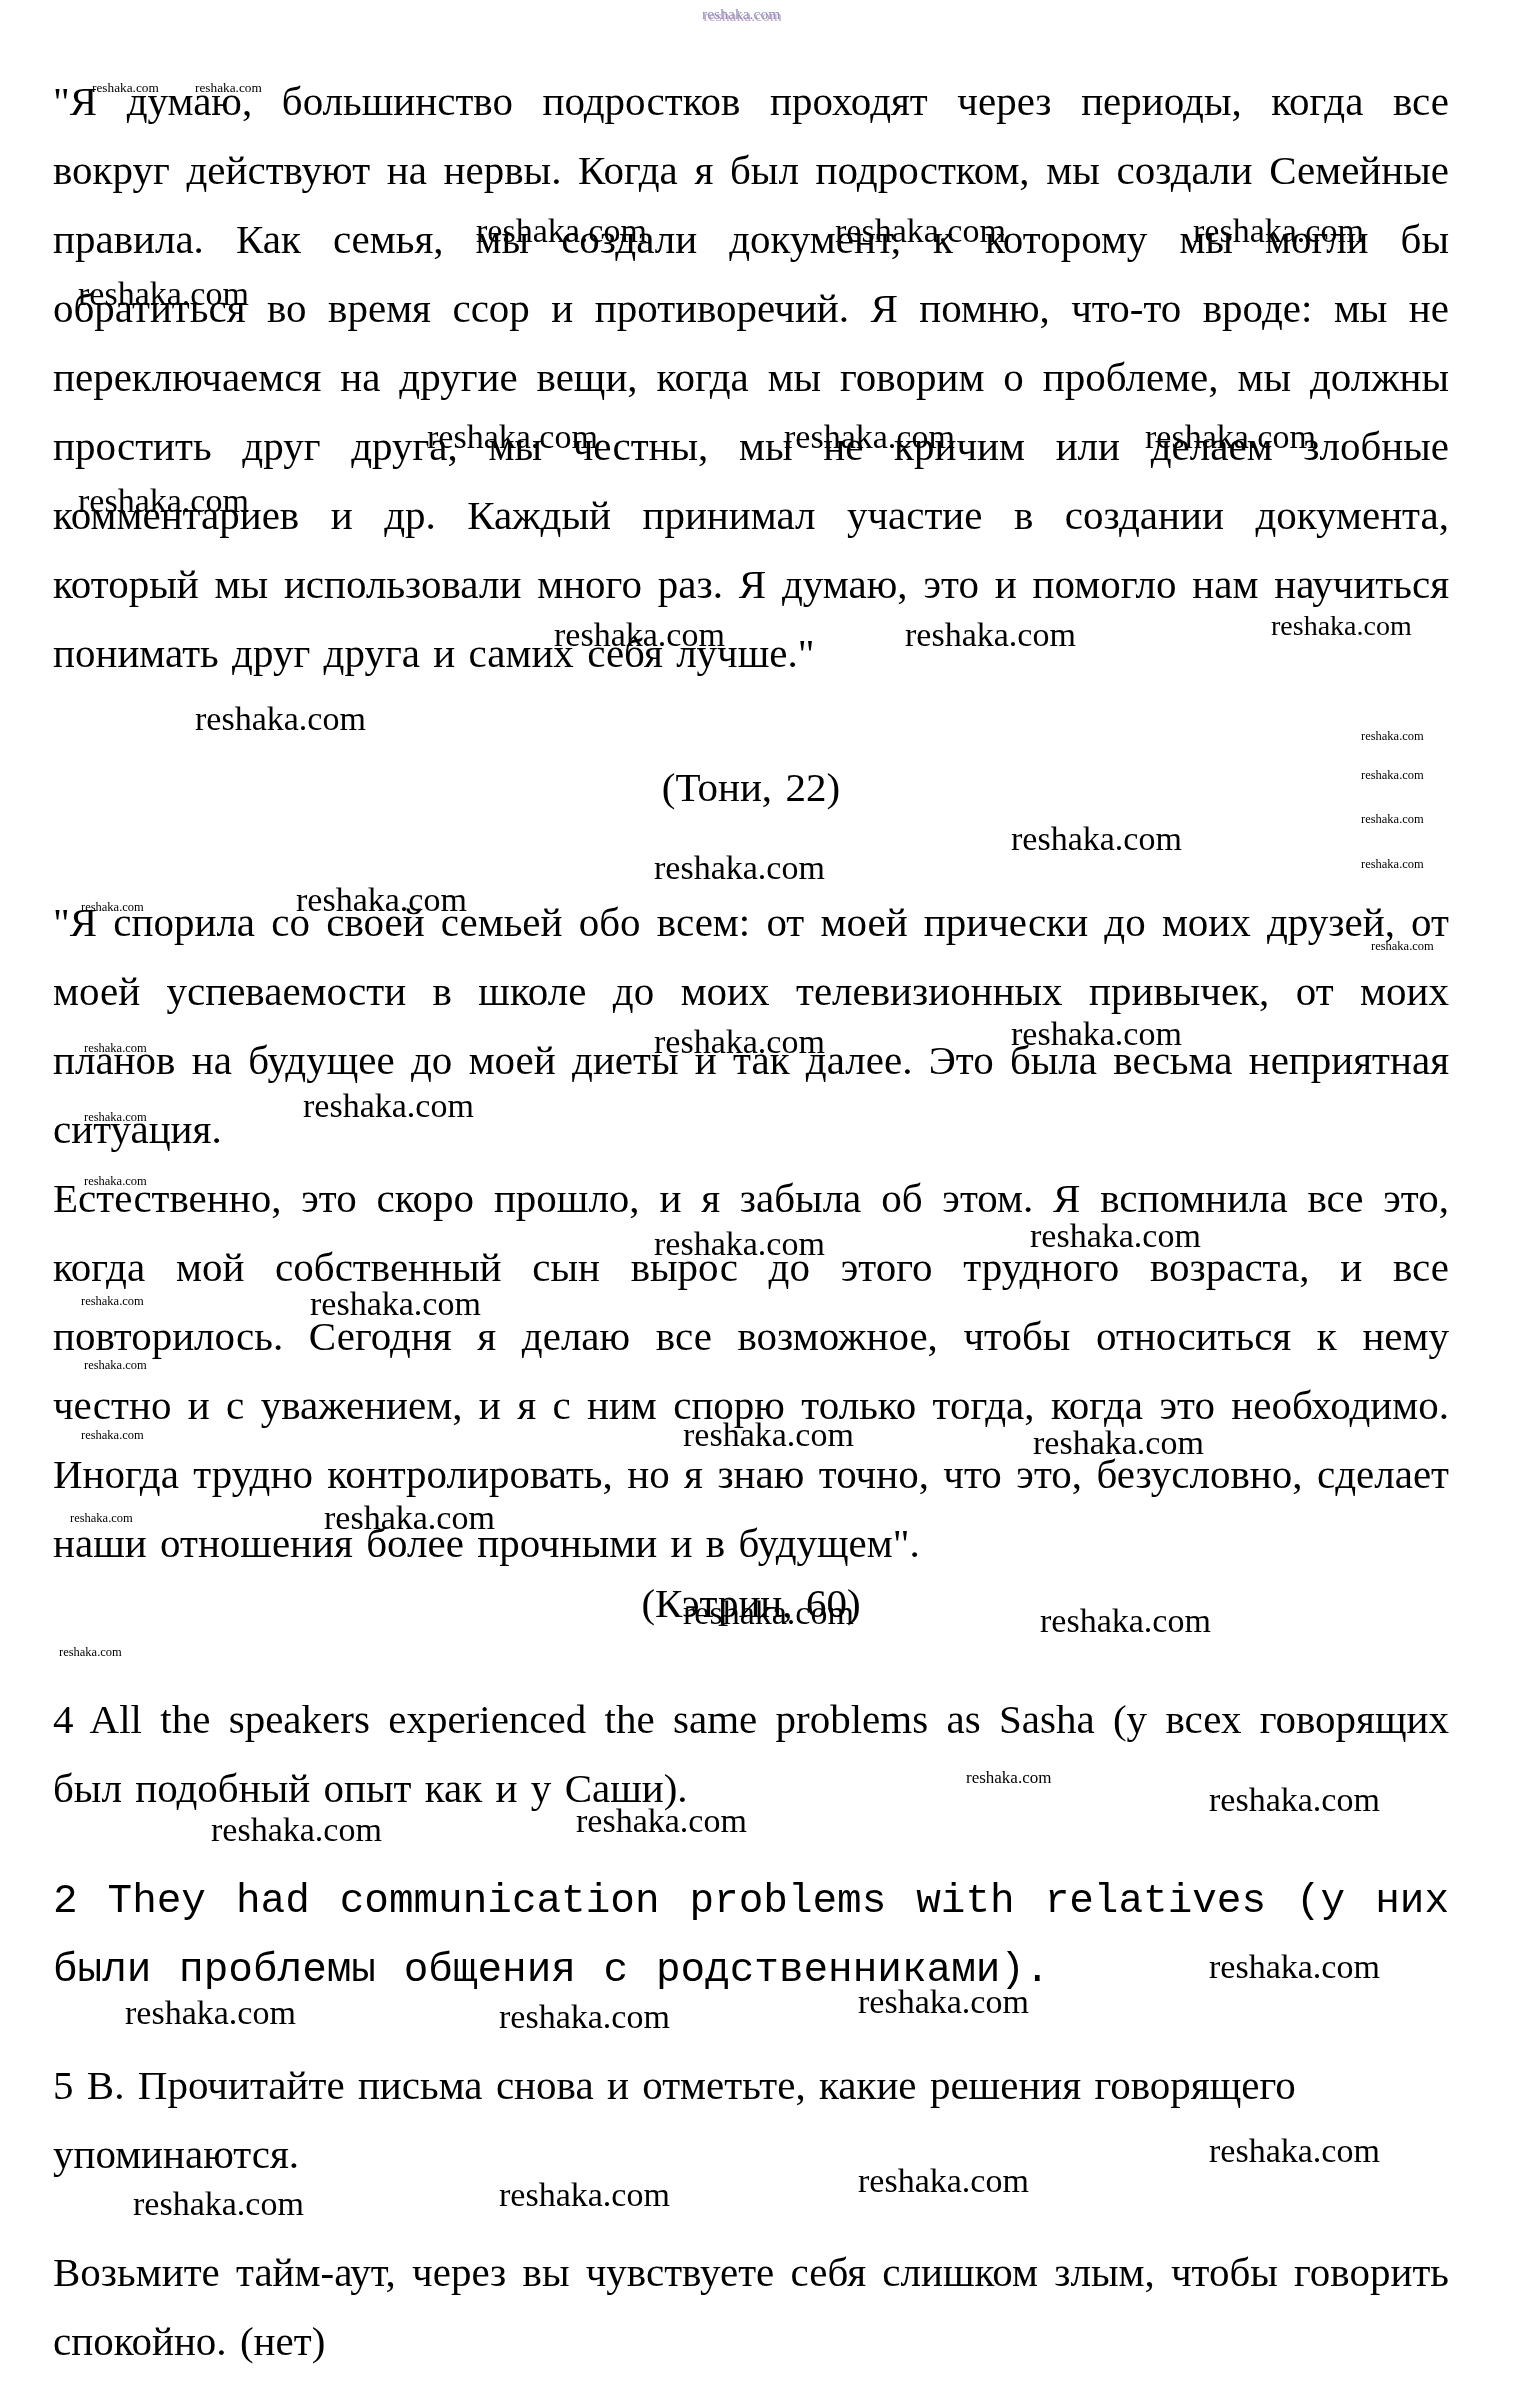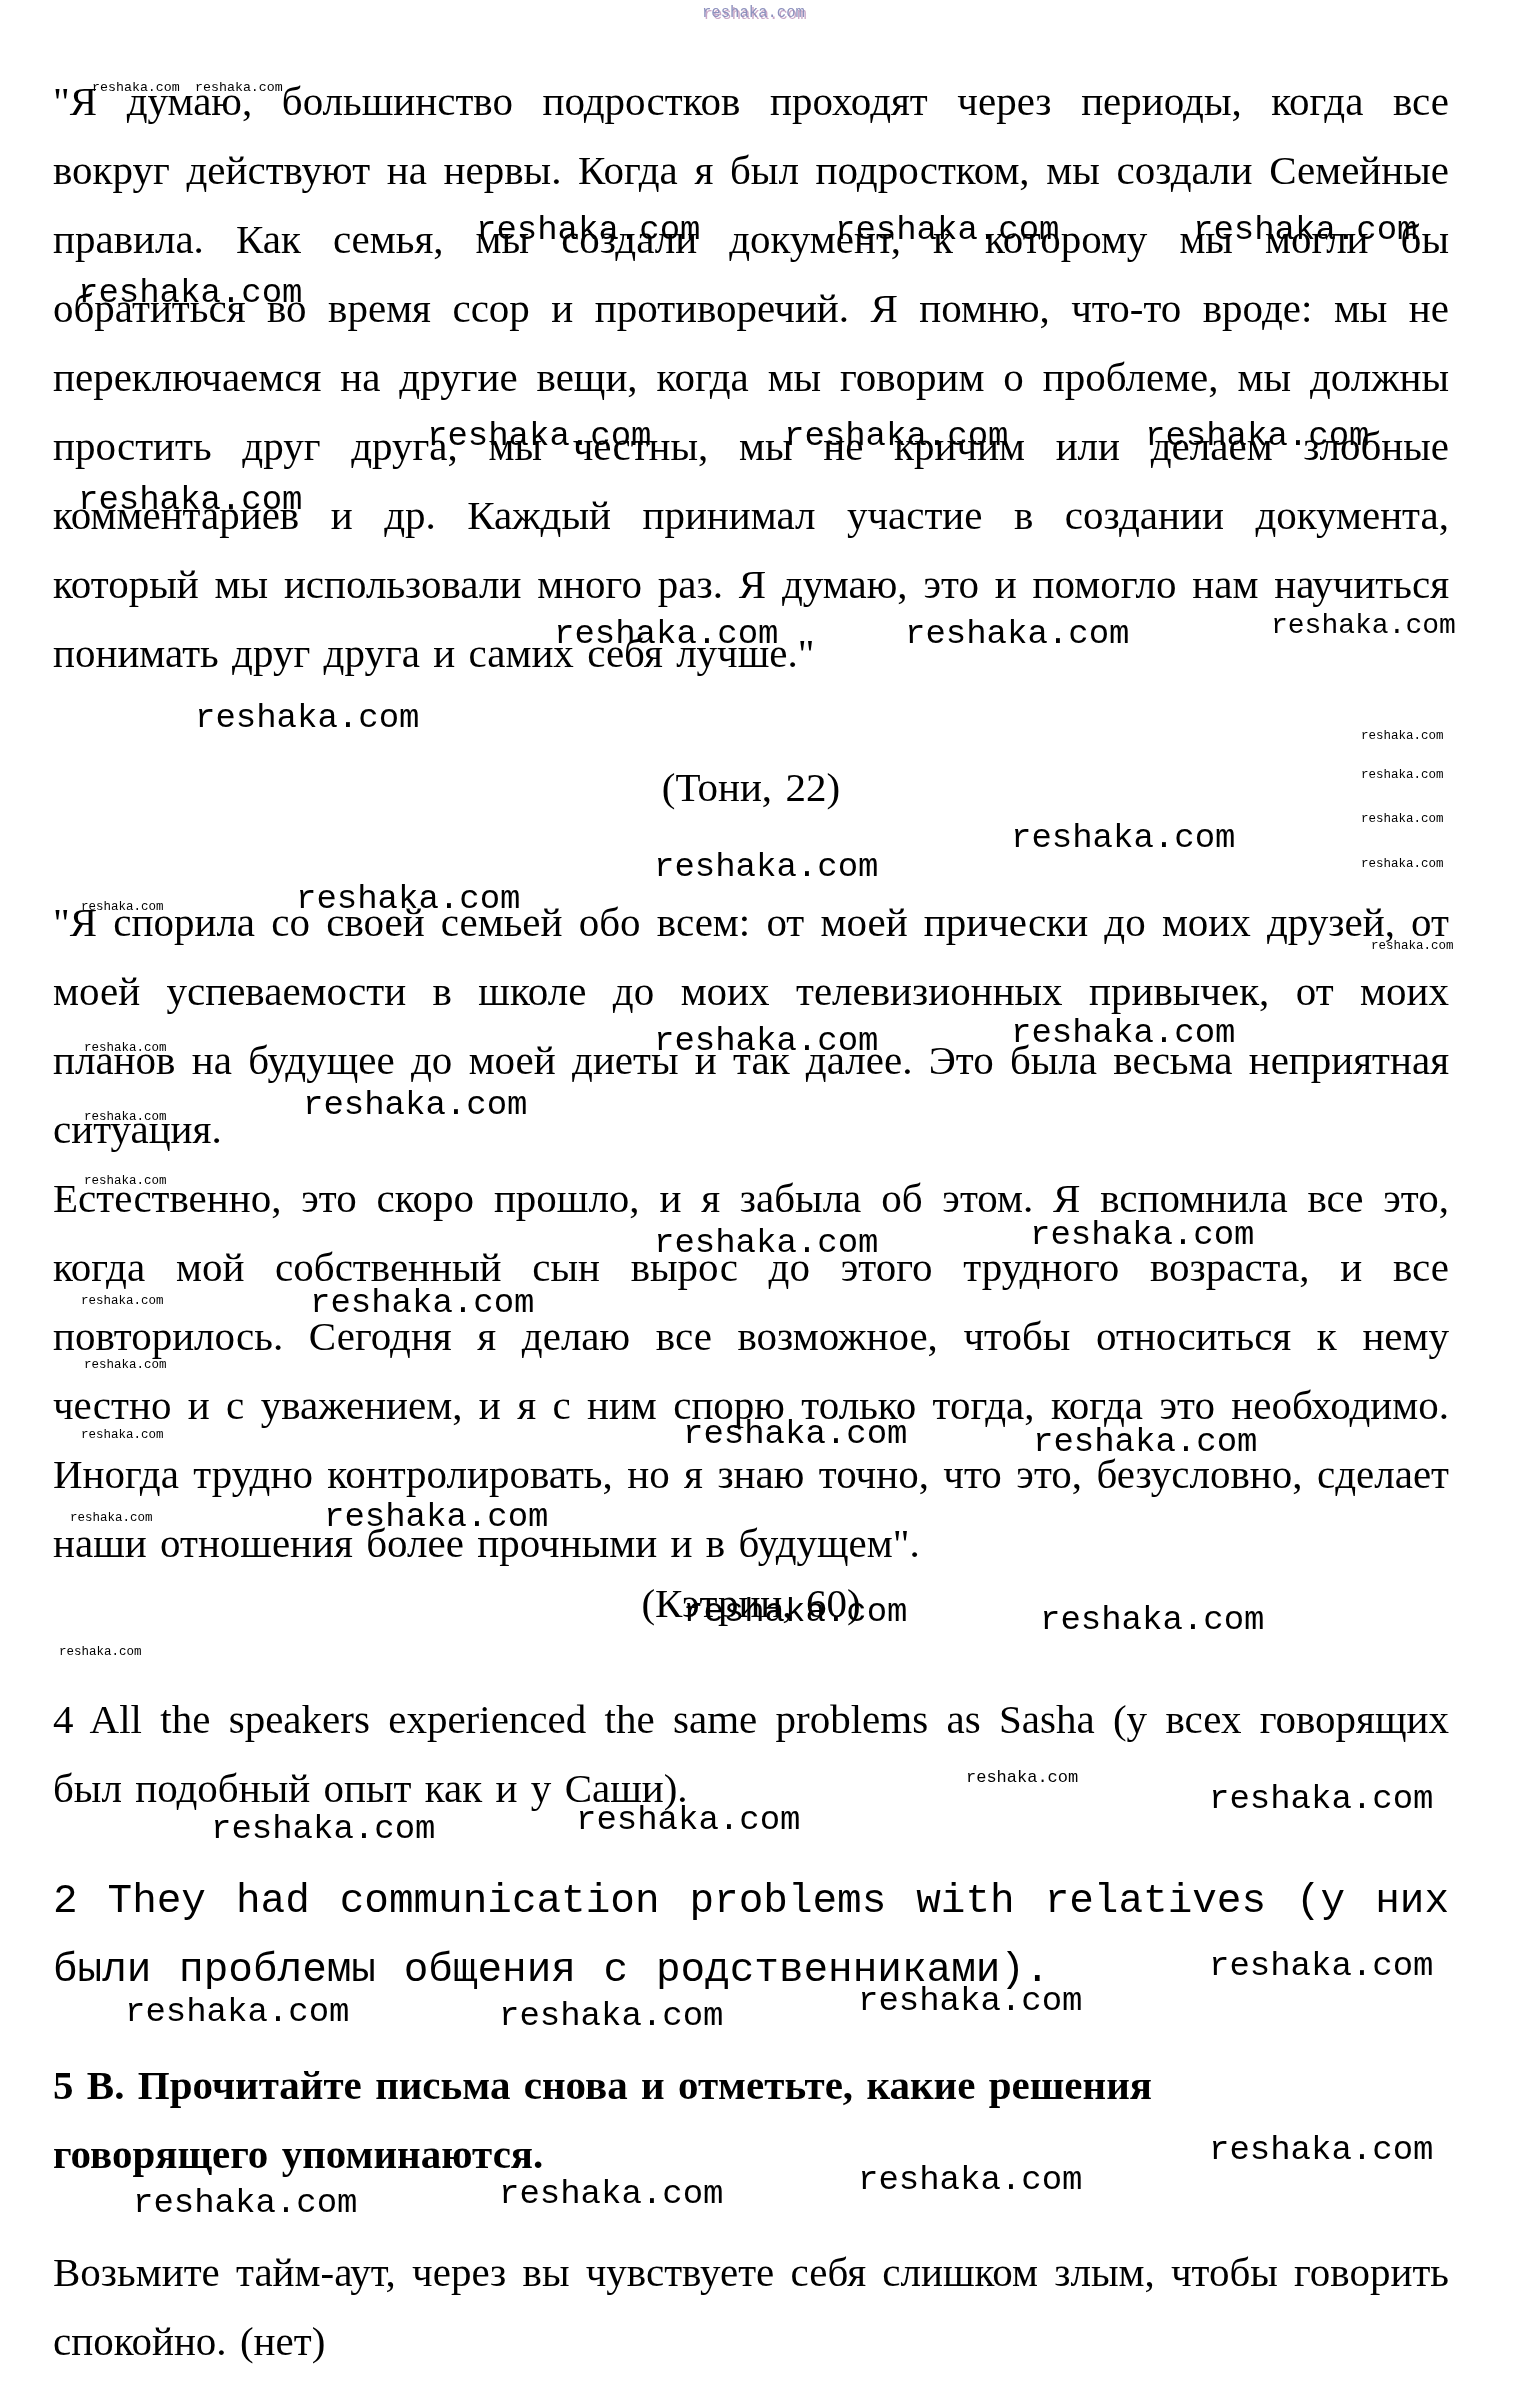--- a/index.html
+++ b/index.html
@@ -18,33 +18,33 @@
     width: 1396px;
     font-size: 41px;
     line-height: 69px;
     text-align: justify;
     word-spacing: 3.1px;
     z-index: 1;
   }
   .textblock p { margin: 0; }
   .sig { text-align: center; }
   .heading {
-    font-weight: bold;
+    font-weight: normal;
     text-align: left;
     width: 1295px;
   }
   .wm-layer {
     position: absolute;
     left: 0; top: 0; right: 0; bottom: 0;
     z-index: 5;
     pointer-events: none;
   }
   .wm {
     position: absolute;
-    font-family: Liberation Mono, monospace;
+    font-family: Liberation Serif, serif;
     color: #000000;
     white-space: nowrap;
     line-height: 1.1;
   }
   .wm-double {
     text-shadow: 1.6px 1.6px 0 #c9a7c7;
   }
 </style>
 </head>
 <body>

